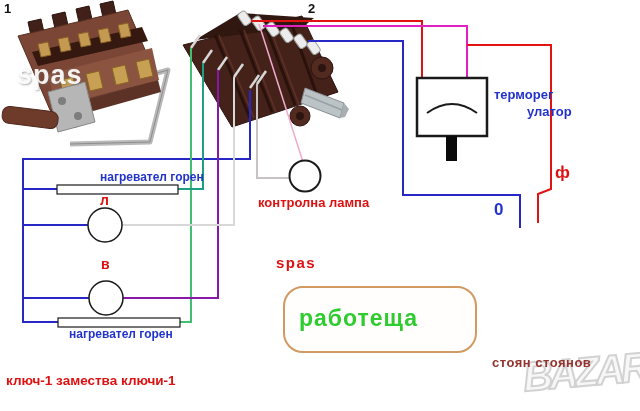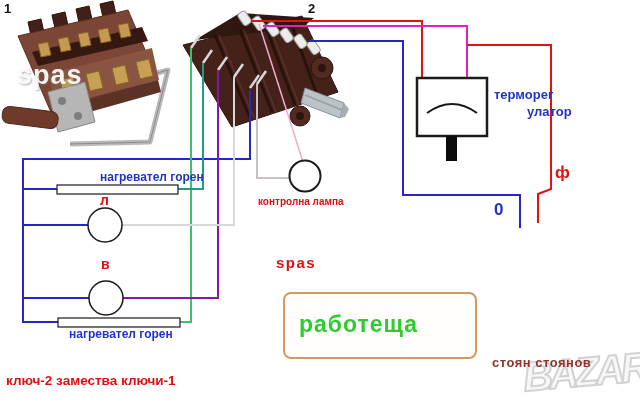--- a/index.html
+++ b/index.html
@@ -29,22 +29,22 @@
   
   .spas{
     left:17px;top:16px;font-size:27px;letter-spacing:1px;
     color:rgba(255,255,255,0.92);text-shadow:1px 1px 2px rgba(110,110,110,0.55);margin-top:45px;
   }
   .bazar{
     left:523px;top:350px;font-size:41px;font-style:italic;letter-spacing:-4px;
     color:#f7f7f7;-webkit-text-stroke:2px #d2d2d2;transform:rotate(-5deg);
   }
   .status-box{
-    position:absolute;left:283px;top:292px;width:190px;height:63px;
-    border:2px solid var(--box-border);border-radius:8px;background:#fffefd;
+    position:absolute;left:283px;top:286px;width:190px;height:63px;
+    border:2px solid var(--box-border);border-radius:20px;background:#fffefd;
   }
   .status-box .txt{
     position:absolute;left:14px;top:17px;font-weight:bold;font-size:23px;letter-spacing:1px;
   }
 </style>
 </head>
 <body>
 
 <div class="canvas">
 
@@ -170,24 +170,24 @@
 
   <div class="lbl red" style="left:555px;top:164px;font-size:17px;">ф</div>
   <div class="lbl blue" style="left:494px;top:201px;font-size:17px;">0</div>
 
   <div class="lbl blue" style="left:82px;top:171px;font-size:12px;padding-left:18px;">нагревател горен</div>
   <div class="lbl blue" style="left:69px;top:328px;font-size:12px;">нагревател горен</div>
 
   <div class="lbl red" style="left:100px;top:193px;font-size:14px;">л</div>
   <div class="lbl red" style="left:101px;top:257px;font-size:14px;">в</div>
 
-  <div class="lbl red" style="left:258px;top:196px;font-size:10px;">контролна лампа</div>
+  <div class="lbl red" style="left:258px;top:196px;font-size:13px;">контролна лампа</div>
 
   <div class="lbl red" style="left:276px;top:255px;font-size:15px;letter-spacing:1.5px;">spas</div>
 
   <div class="status-box">
     <div class="txt green">работеща</div>
   </div>
 
-  <div class="lbl red" style="left:6px;top:374px;font-size:13.5px;">ключ-2 замества ключи-1</div>
+  <div class="lbl red" style="left:6px;top:374px;font-size:13.5px;">ключ-1 замества ключи-1</div>
   <div class="lbl darkred" style="left:492px;top:356px;font-size:13px;letter-spacing:0.5px;">стоян стоянов</div>
 
 </div>
 
 </body></html>

